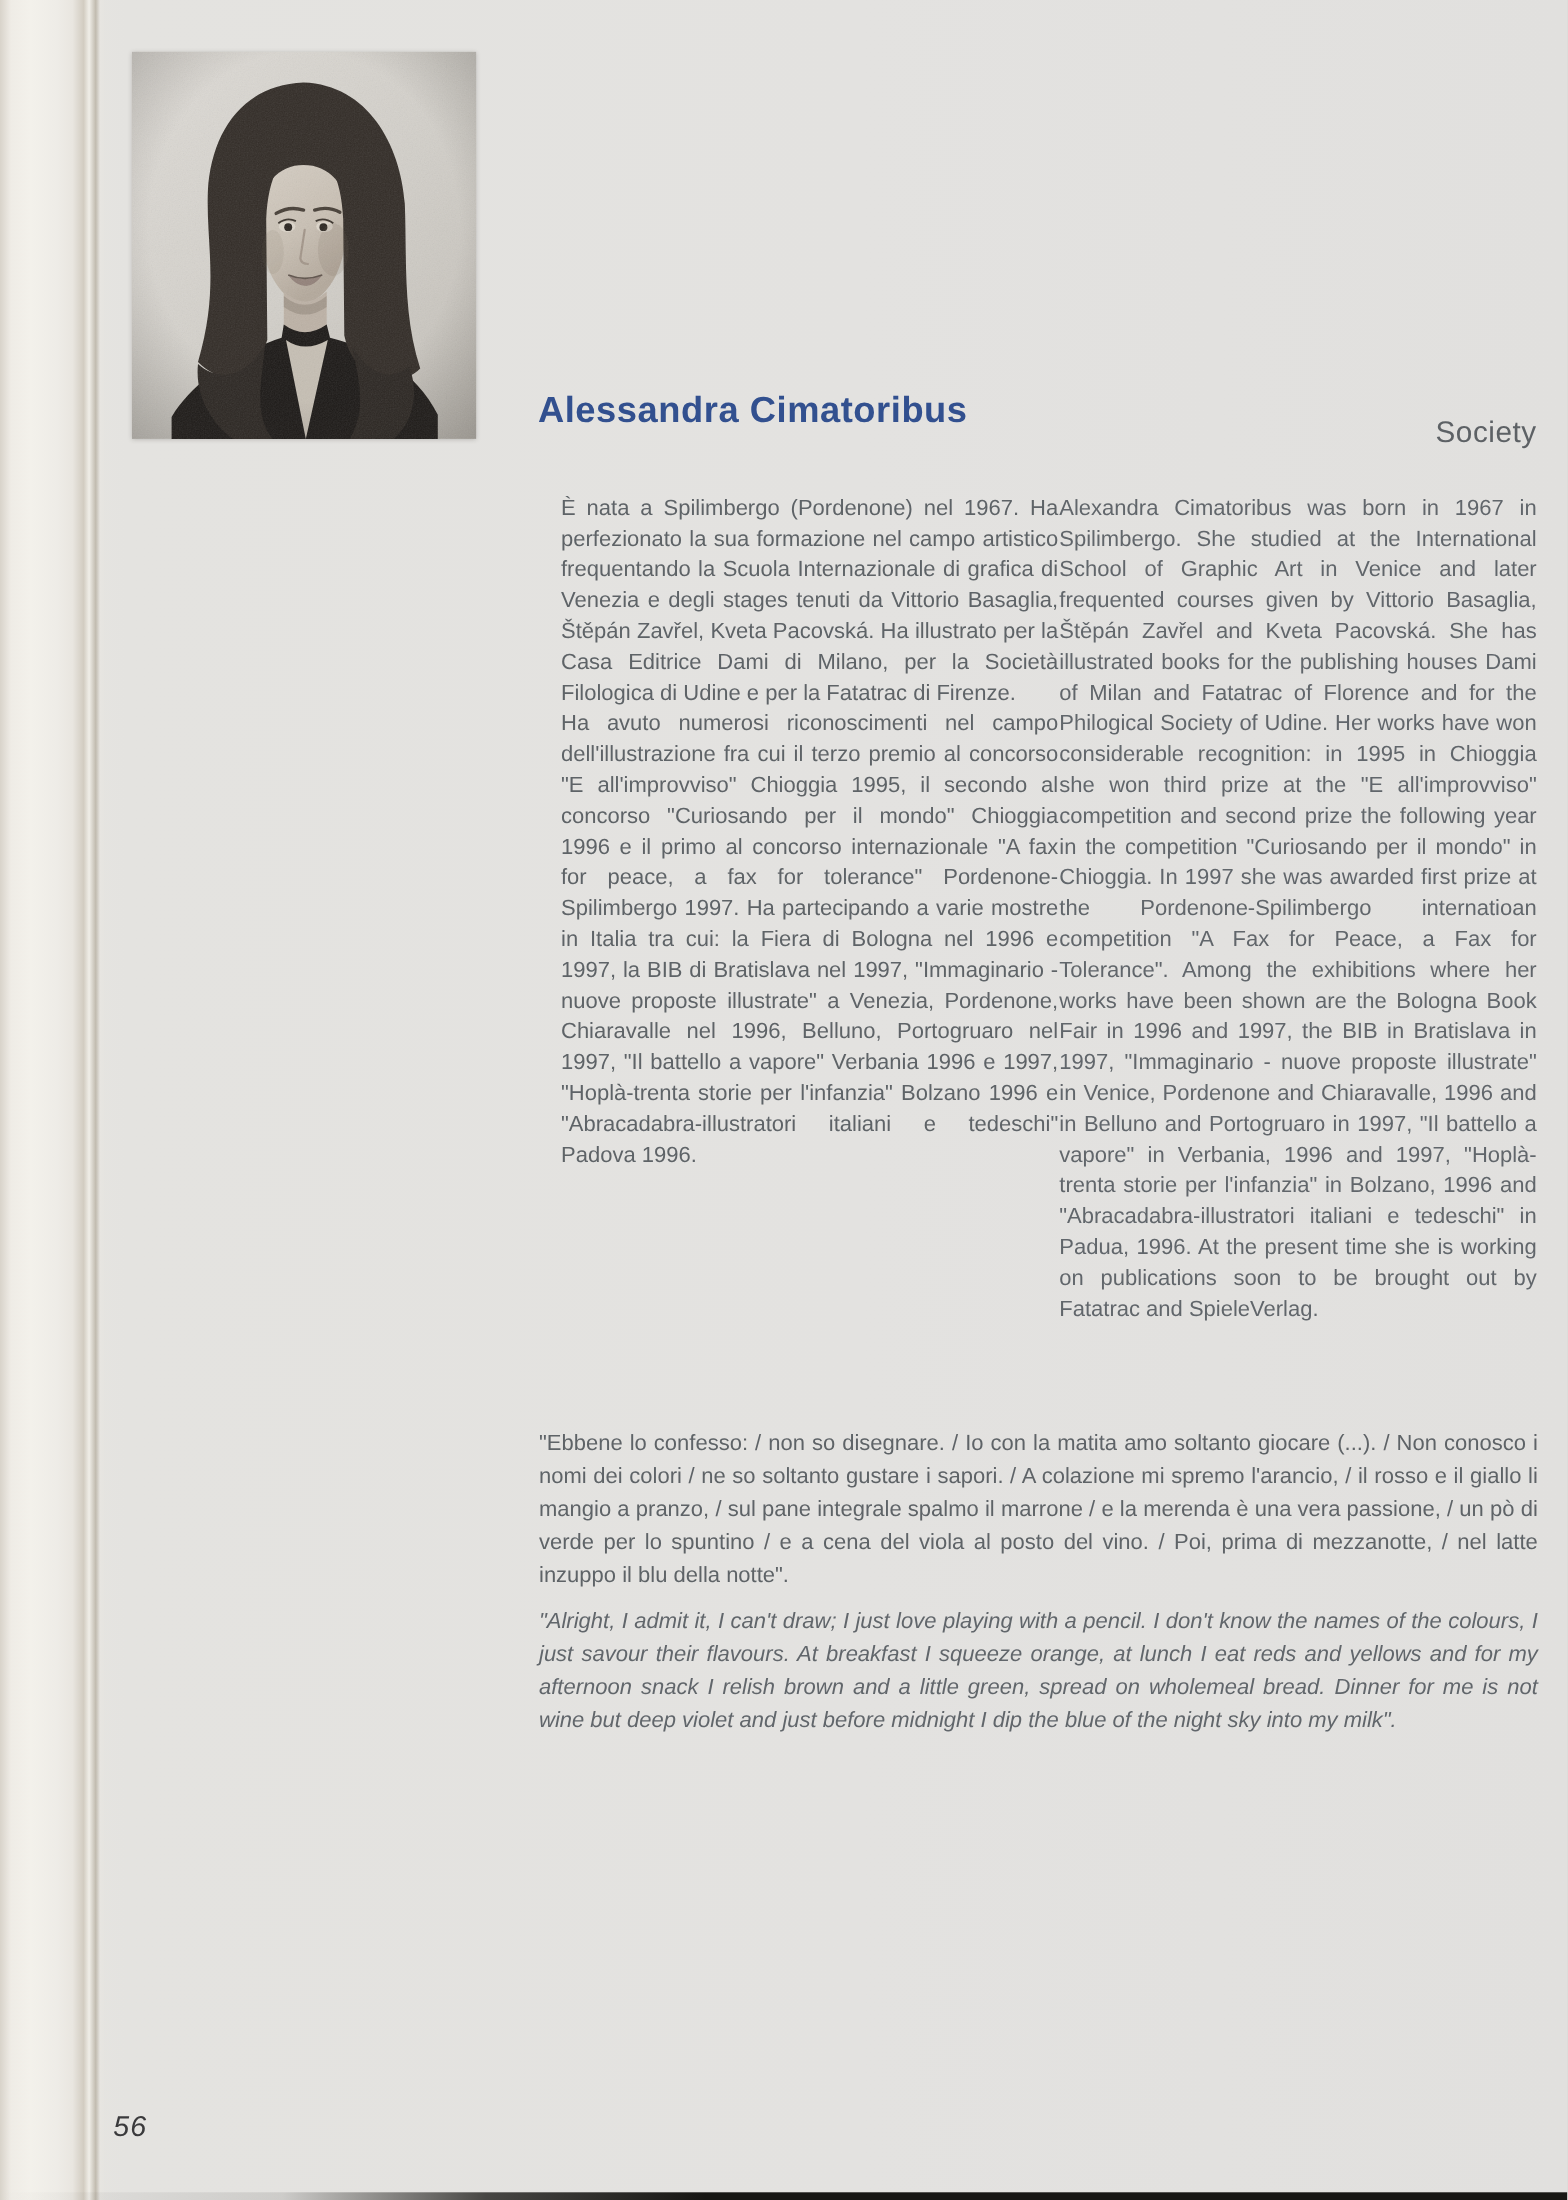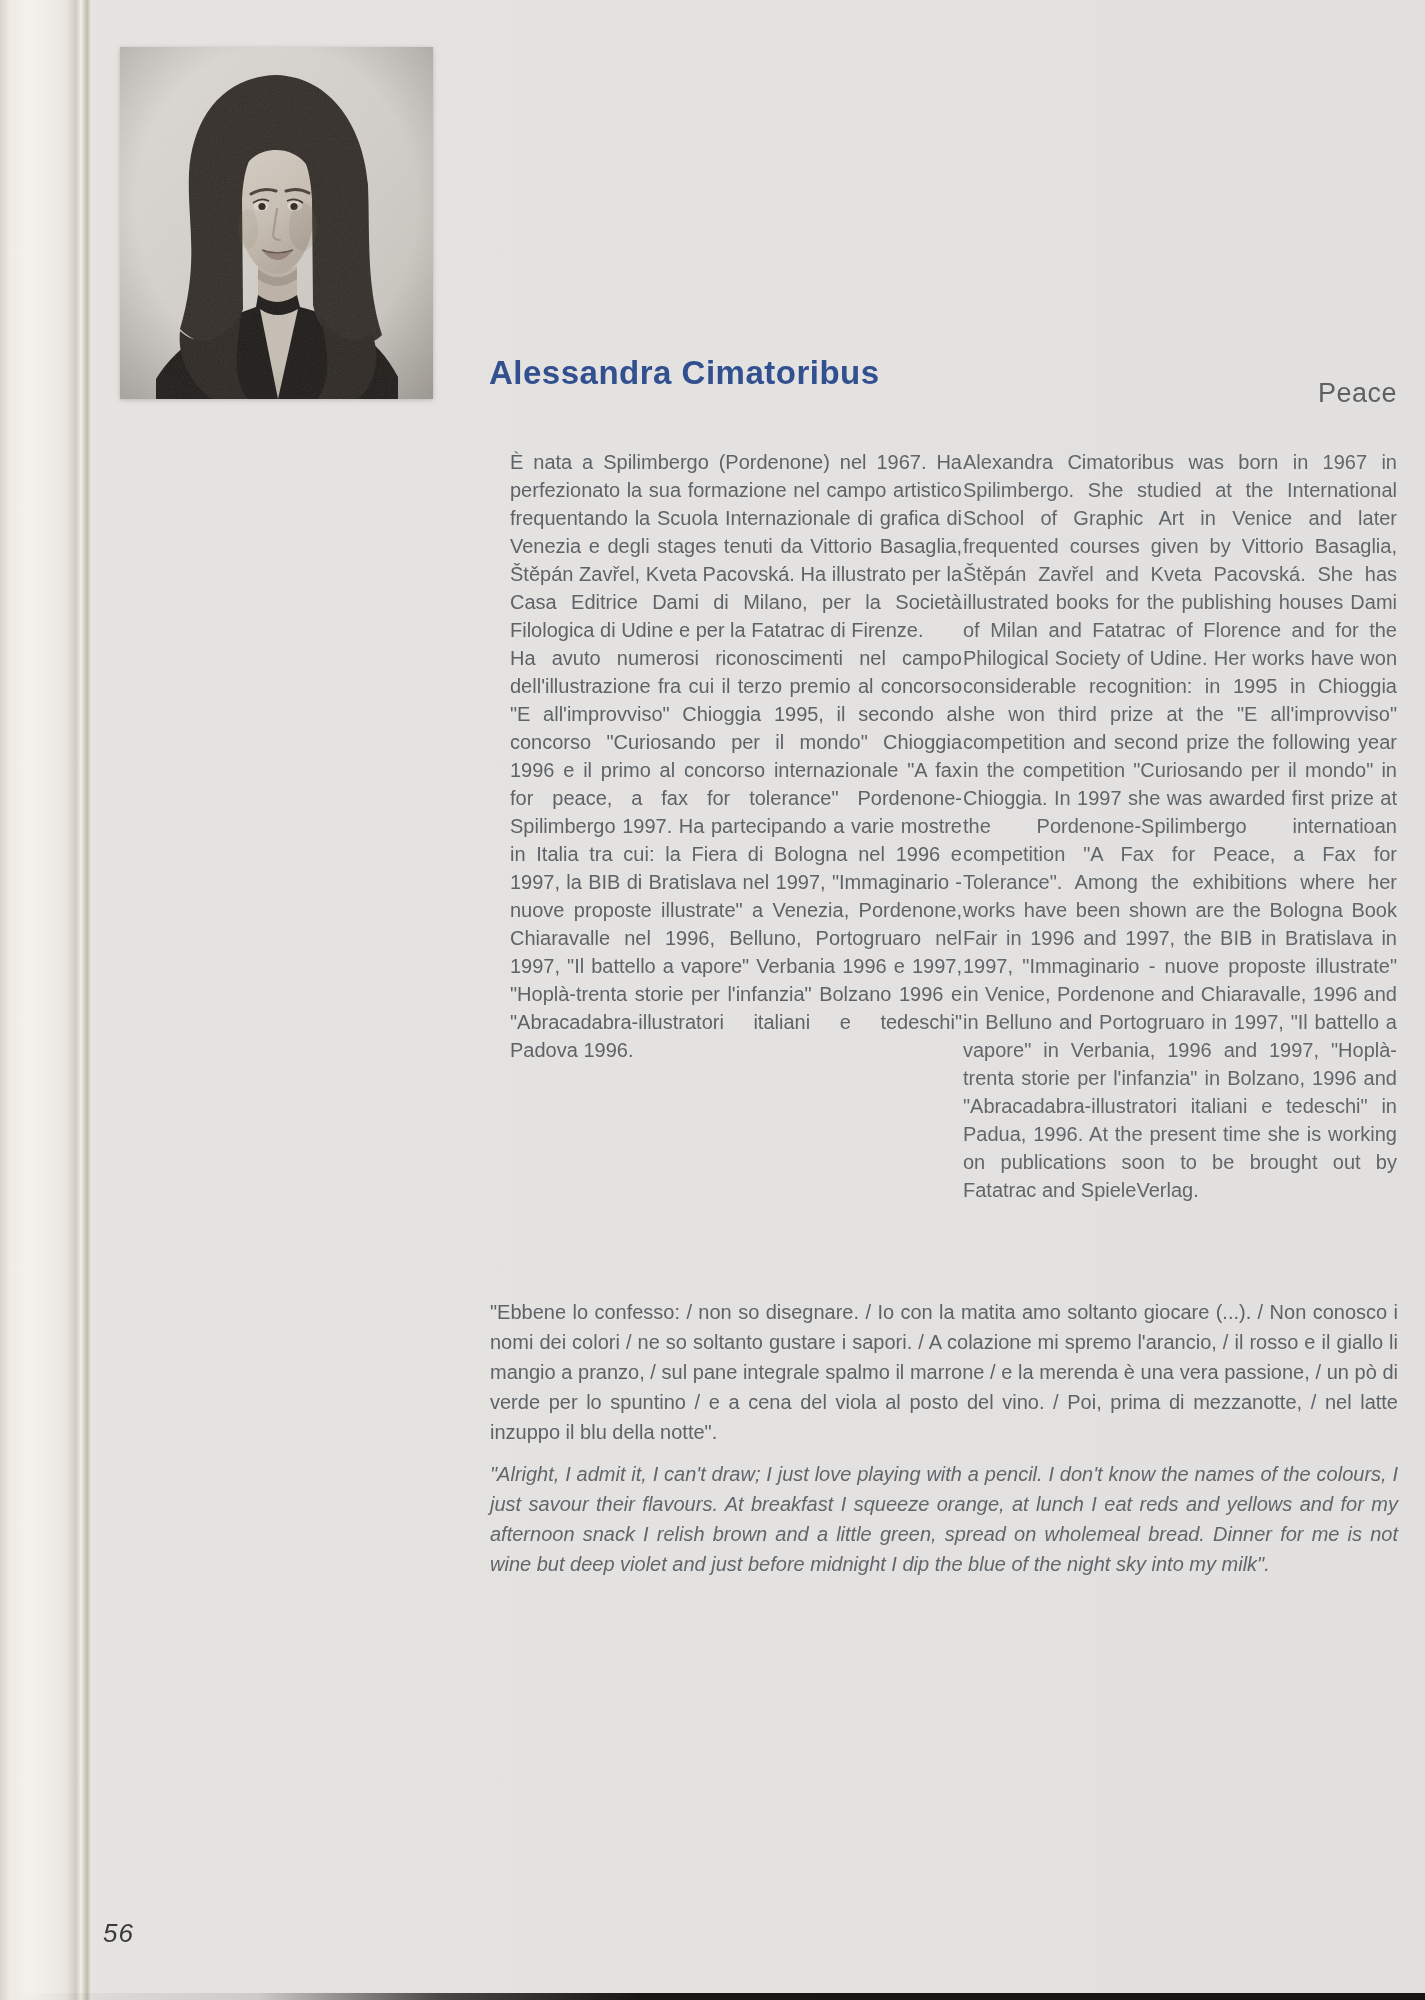--- a/index.html
+++ b/index.html
@@ -116,21 +116,21 @@
       <path d="M142,203 q15,6 31,0" stroke="#5f534b" stroke-width="1.6" fill="none"></path>
 
       <ellipse cx="183" cy="180" rx="14" ry="24" fill="rgba(110,96,82,0.14)"></ellipse>
       <ellipse cx="128" cy="182" rx="10" ry="20" fill="rgba(110,96,82,0.10)"></ellipse>
       <rect width="313" height="352" fill="url(#vignette)"></rect>
       <rect width="313" height="352" filter="url(#grain)" opacity="0.6"></rect>
     </svg>
   </div>
 
   <div class="title">Alessandra Cimatoribus</div>
-  <div class="country">Peace</div>
+  <div class="country">Society</div>
 
   <div class="col col-it">
     <p>È nata a Spilimbergo (Pordenone) nel 1967. Ha perfezionato la sua formazione nel campo artistico frequentando la Scuola Internazionale di grafica di Venezia e degli stages tenuti da Vittorio Basaglia, Štěpán Zavřel, Kveta Pacovská. Ha illustrato per la Casa Editrice Dami di Milano, per la Società Filologica di Udine e per la Fatatrac di Firenze.</p>
     <p>Ha avuto numerosi riconoscimenti nel campo dell'illustrazione fra cui il terzo premio al concorso "E all'improvviso" Chioggia 1995, il secondo al concorso "Curiosando per il mondo" Chioggia 1996 e il primo al concorso internazionale "A fax for peace, a fax for tolerance" Pordenone-Spilimbergo 1997. Ha partecipando a varie mostre in Italia tra cui: la Fiera di Bologna nel 1996 e 1997, la BIB di Bratislava nel 1997, "Immaginario - nuove proposte illustrate" a Venezia, Pordenone, Chiaravalle nel 1996, Belluno, Portogruaro nel 1997, "Il battello a vapore" Verbania 1996 e 1997, "Hoplà-trenta storie per l'infanzia" Bolzano 1996 e "Abracadabra-illustratori italiani e tedeschi" Padova 1996.</p>
   </div>
 
   <div class="col col-en">
     <p>Alexandra Cimatoribus was born in 1967 in Spilimbergo. She studied at the International School of Graphic Art in Venice and later frequented courses given by Vittorio Basaglia, Štěpán Zavřel and Kveta Pacovská. She has illustrated books for the publishing houses Dami of Milan and Fatatrac of Florence and for the Philogical Society of Udine. Her works have won considerable recognition: in 1995 in Chioggia she won third prize at the "E all'improvviso" competition and second prize the following year in the competition "Curiosando per il mondo" in Chioggia. In 1997 she was awarded first prize at the Pordenone-Spilimbergo internatioan competition "A Fax for Peace, a Fax for Tolerance". Among the exhibitions where her works have been shown are the Bologna Book Fair in 1996 and 1997, the BIB in Bratislava in 1997, "Immaginario - nuove proposte illustrate" in Venice, Pordenone and Chiaravalle, 1996 and in Belluno and Portogruaro in 1997, "Il battello a vapore" in Verbania, 1996 and 1997, "Hoplà-trenta storie per l'infanzia" in Bolzano, 1996 and "Abracadabra-illustratori italiani e tedeschi" in Padua, 1996. At the present time she is working on publications soon to be brought out by Fatatrac and SpieleVerlag.</p>
   </div>
 

